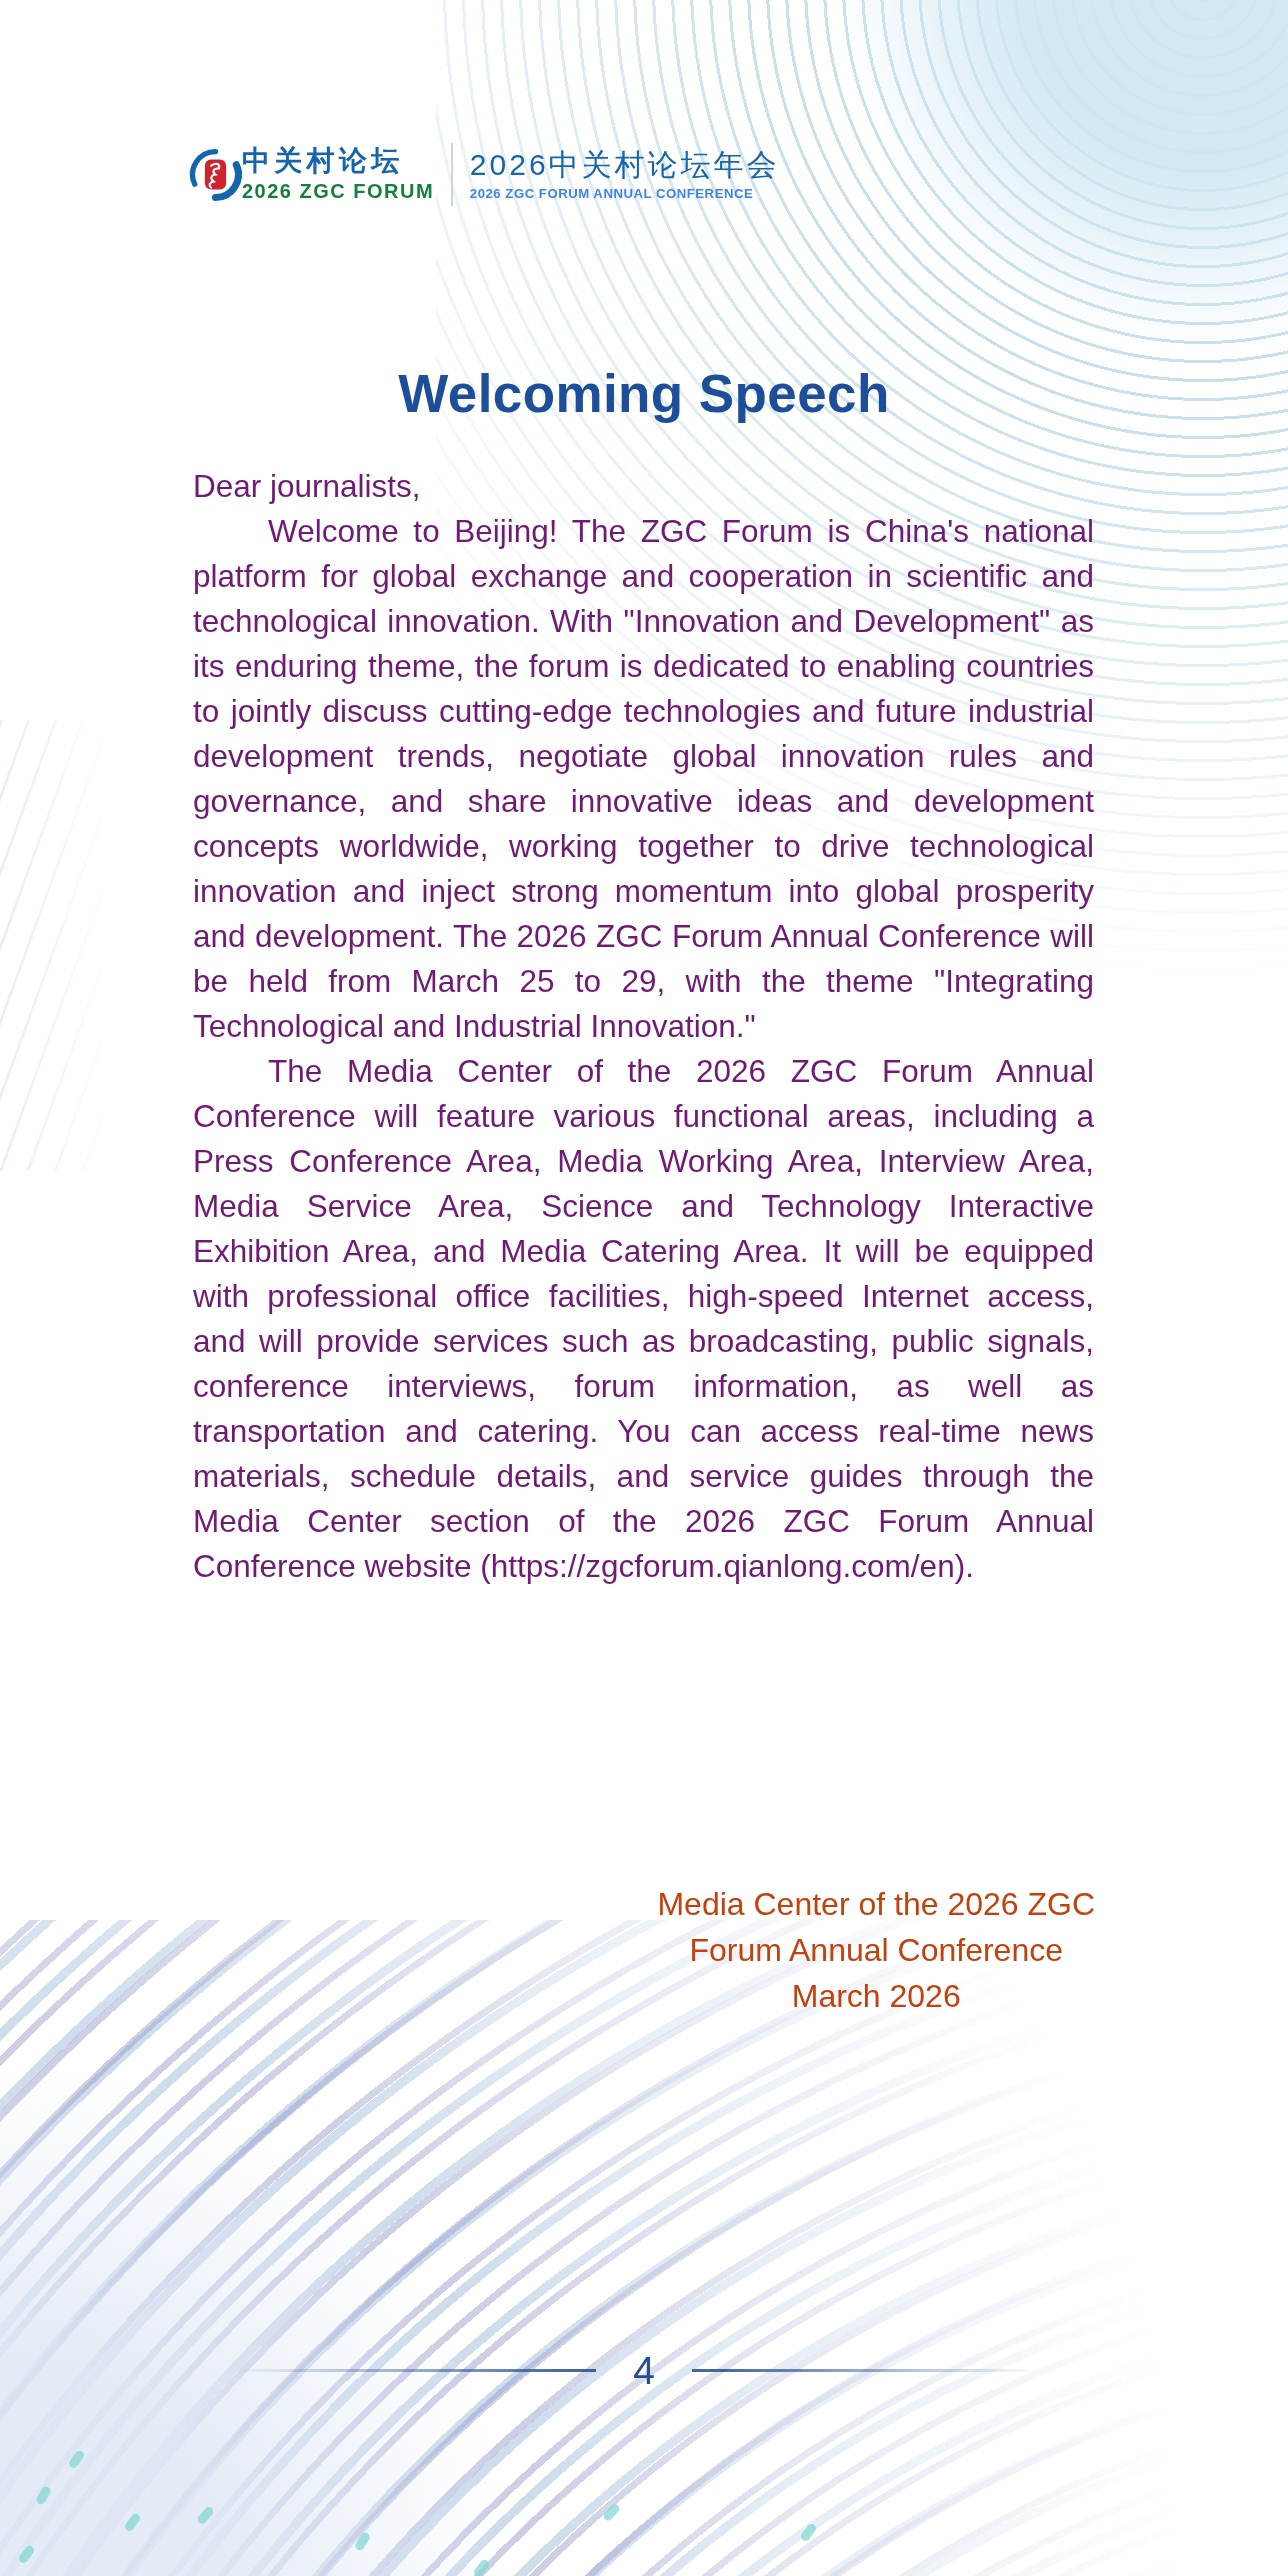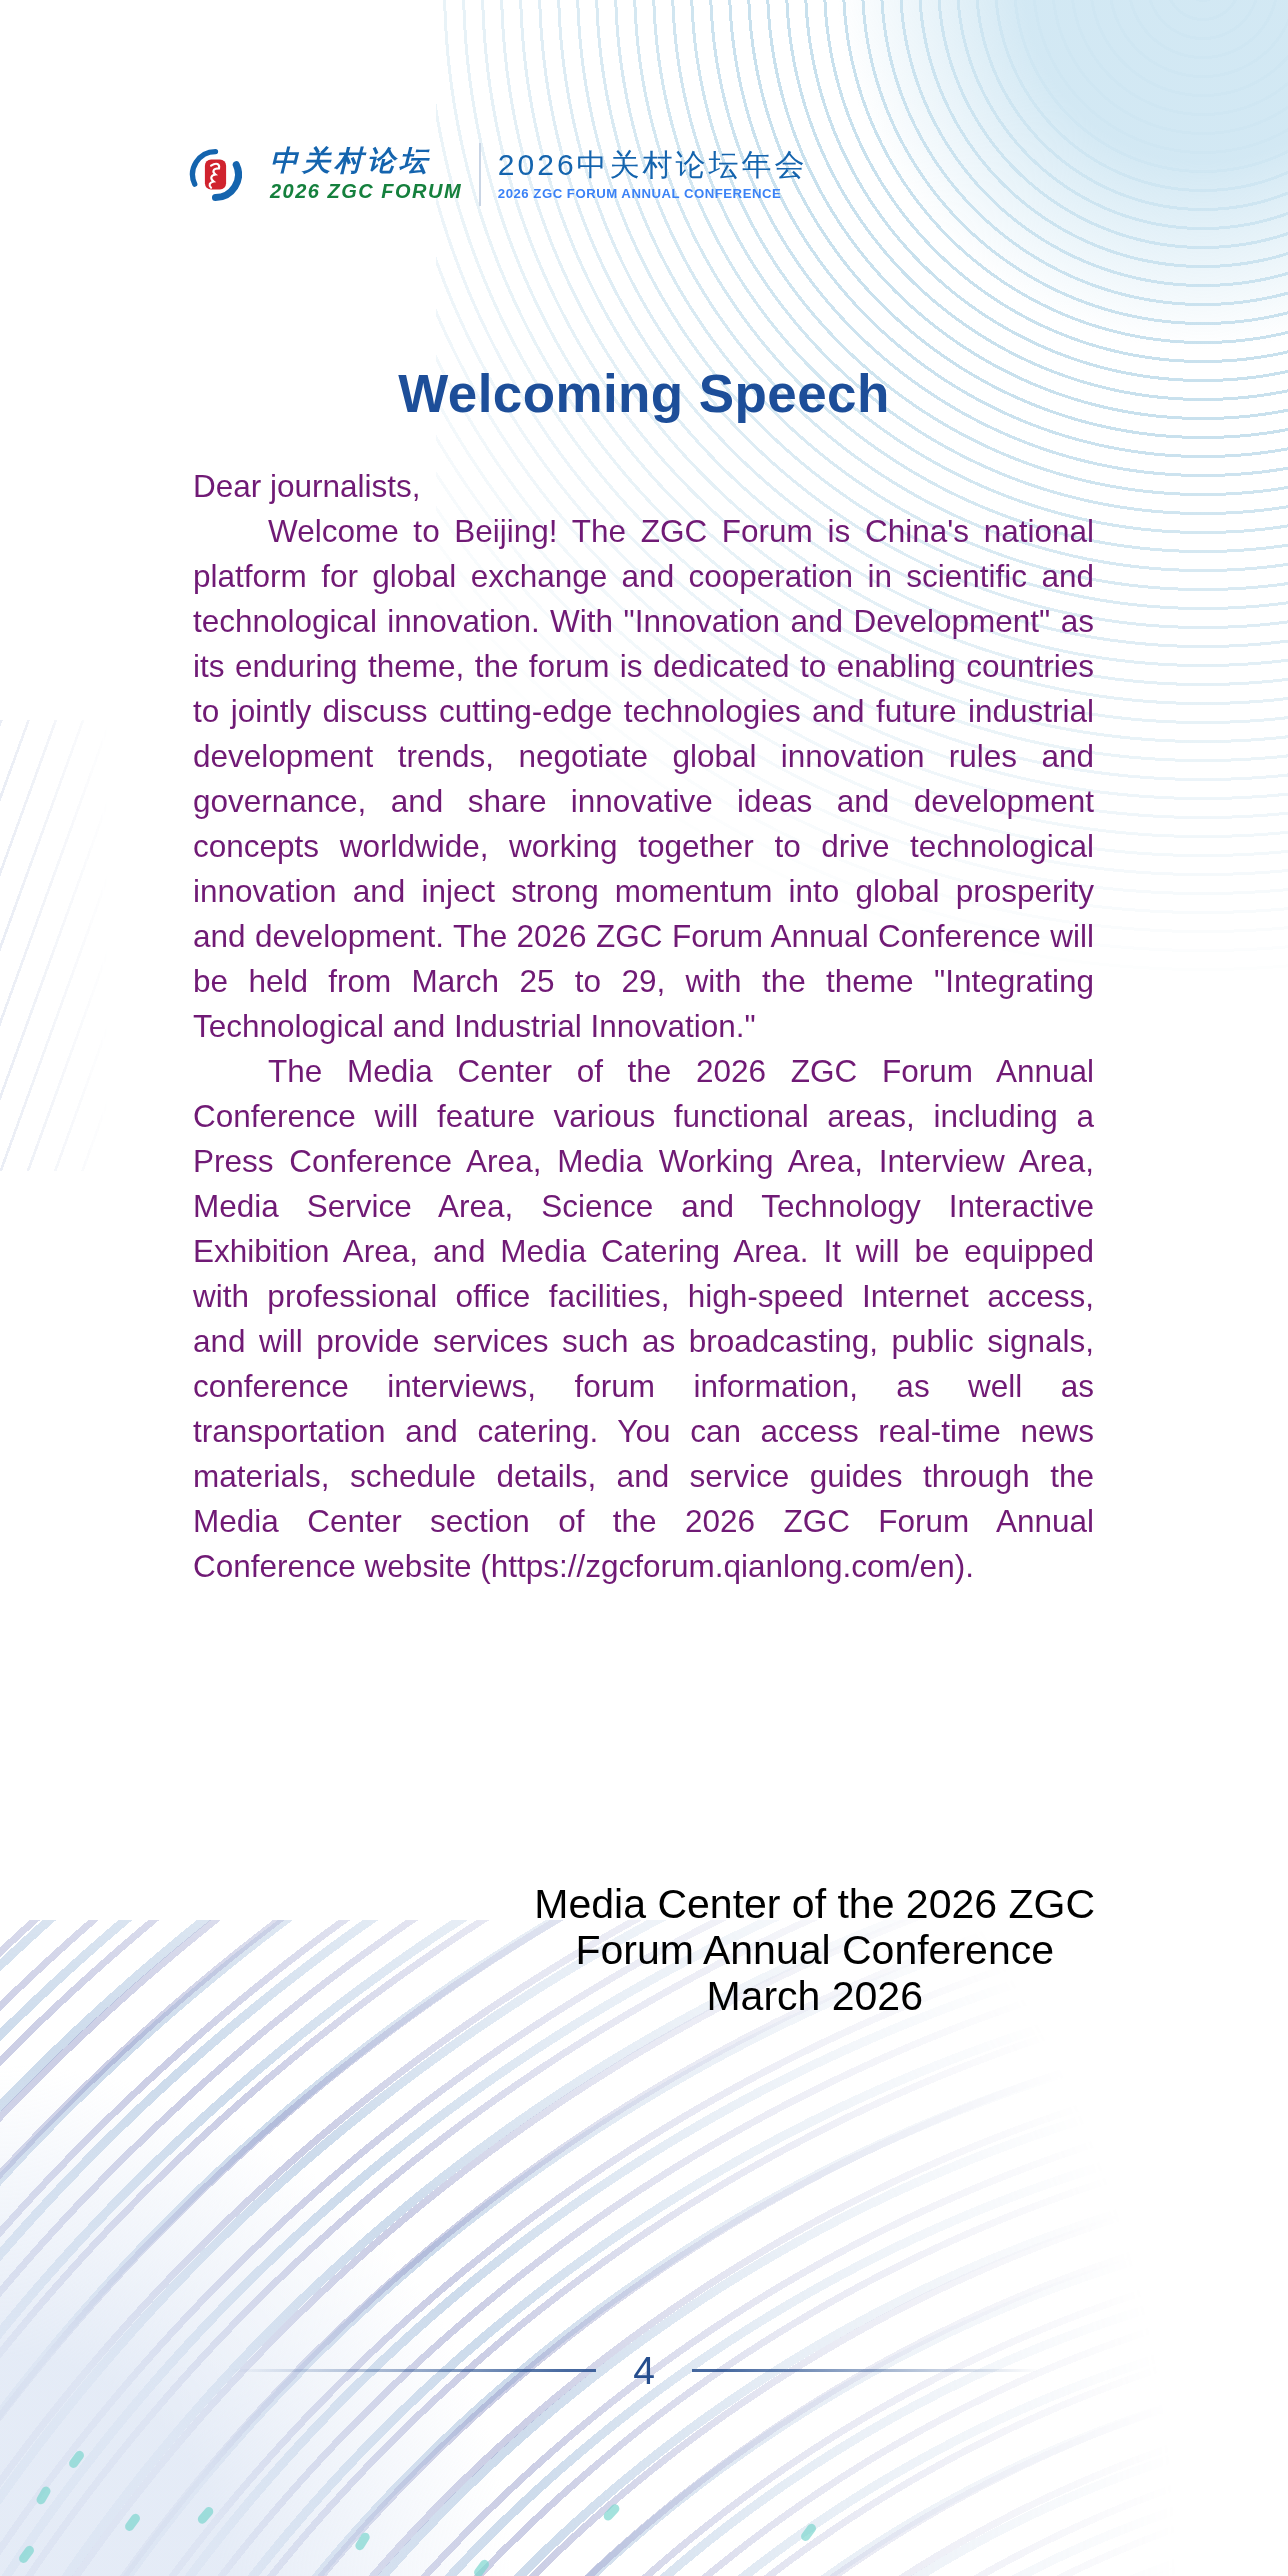--- a/index.html
+++ b/index.html
@@ -33,21 +33,21 @@
     -webkit-mask-image:radial-gradient(circle at 0% 100%,#000 0 545px,rgba(0,0,0,0.5) 801px,transparent 1176px);
     mask-image:radial-gradient(circle at 0% 100%,#000 0 545px,rgba(0,0,0,0.5) 801px,transparent 1176px);
   }
   .dot{
     position:absolute;width:9.4px;height:19px;border-radius:8.5px;
     background:#7ed6cf;opacity:.7;transform:rotate(36deg);
   }
   
   .logo-row{position:absolute;top:143px;left:189px;display:flex;align-items:center;}
   .logo-mark{width:53px;height:53px;flex:0 0 auto;}
-  .logo-left{margin-left:28px;font-style:italic;}
+  .logo-left{margin-left:0;}
   .logo-cn{font-size:28px;font-weight:bold;color:#1464ae;letter-spacing:4.3px;line-height:1.1;white-space:nowrap;}
   .logo-en{font-size:20px;font-weight:bold;color:#15803d;letter-spacing:1.5px;margin-top:2.6px;white-space:nowrap;}
   .logo-divider{width:1.7px;height:63px;background:#c9d5e5;margin:0 17px;}
   .event-cn{font-size:30px;font-weight:normal;color:#1464ae;letter-spacing:3px;line-height:1.1;white-space:nowrap;}
   .event-en{font-size:13.2px;font-weight:bold;color:#3b82f6;letter-spacing:0.5px;margin-top:4.3px;white-space:nowrap;}
   
   .title{
     position:absolute;top:327px;left:0;width:100%;text-align:center;
     font-size:53px;font-weight:bold;color:#1d4e99;letter-spacing:0.4px;
   }
@@ -55,21 +55,21 @@
   .body-text{
     position:absolute;top:464px;left:193px;width:901px;
     font-size:31.5px;line-height:45px;color:#701a75;
     text-align:justify;
   }
   .body-text p{margin:0;}
   .body-text p.indent{text-indent:75px;}
   
   .signature{
     position:absolute;top:1881px;right:193px;
-    text-align:center;font-size:41px;line-height:46px;color:#000000;
+    text-align:center;font-size:32px;line-height:46px;color:#c2410c;
   }
   
   .footer{
     position:absolute;top:2351px;left:0;width:100%;
     display:flex;align-items:center;justify-content:center;gap:37px;
   }
   .rule{height:3.4px;width:366px;}
   .rule-left{background:linear-gradient(to right, rgba(38,78,142,0), rgba(38,78,142,0.85) 92%);}
   .rule-right{background:linear-gradient(to left, rgba(38,78,142,0) 5%, rgba(38,78,142,0.85) 92%);}
   .page-num{font-size:39px;line-height:1;color:#264e8e;font-weight:500;}

